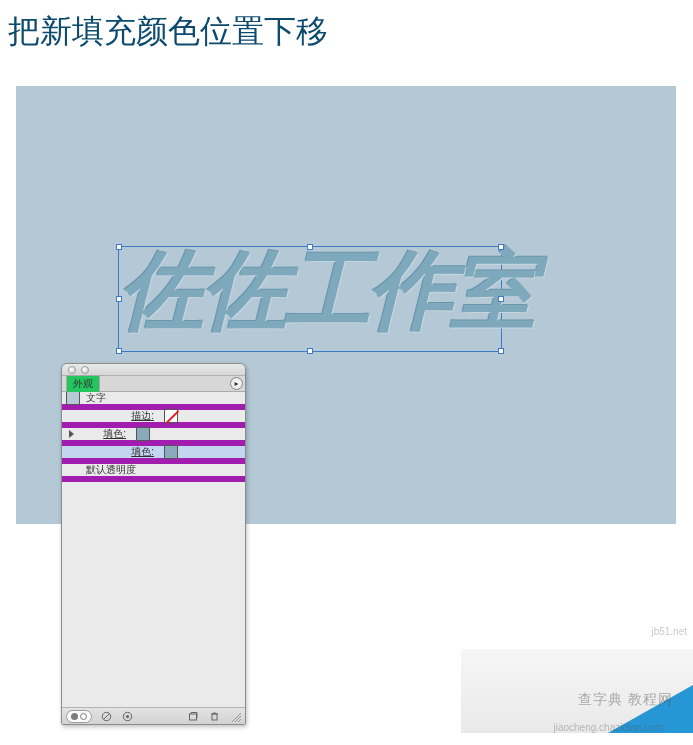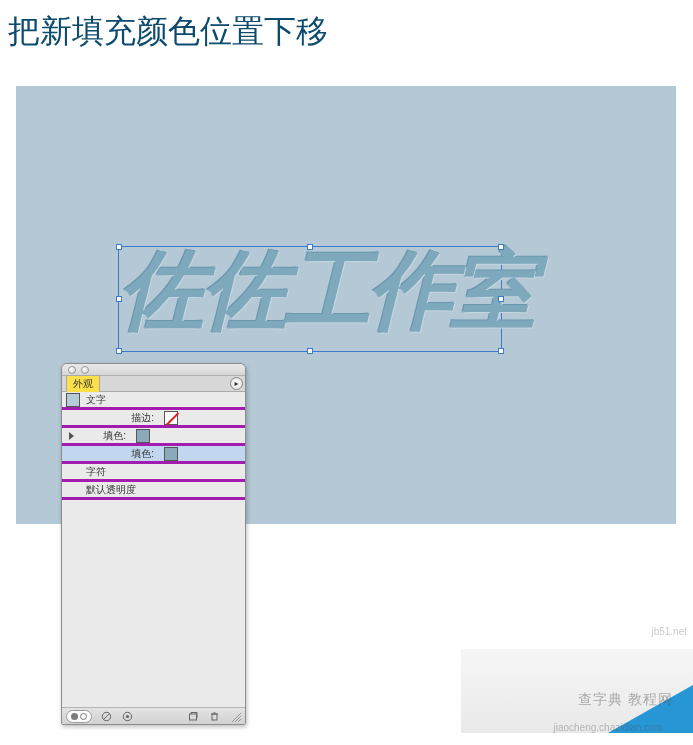--- a/index.html
+++ b/index.html
@@ -97,21 +97,21 @@
       height: 16px;
       background: #d7d7d7;
       border-bottom: 1px solid #aaa;
       display: flex;
       align-items: center;
       font-size: 10px;
       color: #333;
       position: relative;
     }
     .tab-label {
-      background: #fde047;
+      background: #22c55e;
       border: 1px solid #aaa;
       border-bottom: none;
       padding: 1px 6px;
       margin-left: 4px;
       font-size: 10px;
     }
     .flyout-btn {
       position: absolute;
       right: 2px;
       top: 1px;
@@ -126,38 +126,39 @@
     }
     .panel-body {
       flex: 1;
       background: #eaeaea;
       overflow: hidden;
     }
     .row {
       display: flex;
       align-items: center;
       height: 18px;
-      border-bottom: 3px solid #a21caf;
+      border-bottom: 6px solid #a21caf;
       font-size: 10px;
       color: #333;
       padding-left: 4px;
       gap: 6px;
     }
     .row.object-row {
       background: #eaeaea;
     }
     .row.selected {
       background: #c3d6ef;
     }
     .row .indent1 { width: 14px; }
     .row .indent2 { width: 28px; }
     .row .label {
       text-align: right;
       width: 58px;
       padding-right: 4px;
+      text-decoration: underline;
     }
     .disclosure {
       width: 0; height: 0;
       border-top: 4px solid transparent;
       border-bottom: 4px solid transparent;
       border-left: 5px solid #555;
     }
     .swatch {
       width: 14px; height: 14px;
       border: 1px solid #555;
@@ -306,24 +307,20 @@
       <span class="label" style="width:48px;">填色:</span>
       <span class="swatch sw-fill1"></span>
     </div>
 
     <div class="row selected">
       <span class="indent2"></span>
       <span class="label">填色:</span>
       <span class="swatch sw-fill2"></span>
     </div>
 
-    <div class="row">
-      <span class="indent1"></span>
-      <span>字符</span>
-    </div>
 
     <div class="row">
       <span class="indent1"></span>
       <span>默认透明度</span>
     </div>
 
   </div>
   <div class="panel-footer">
     <div class="footer-left">
       <span class="fx-dot"></span>

